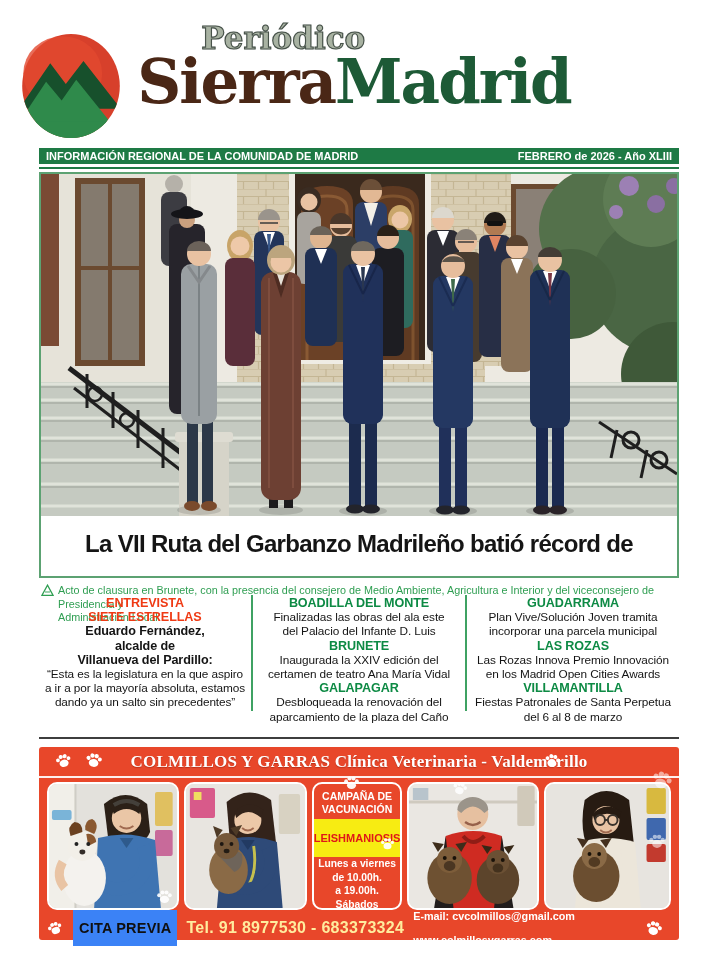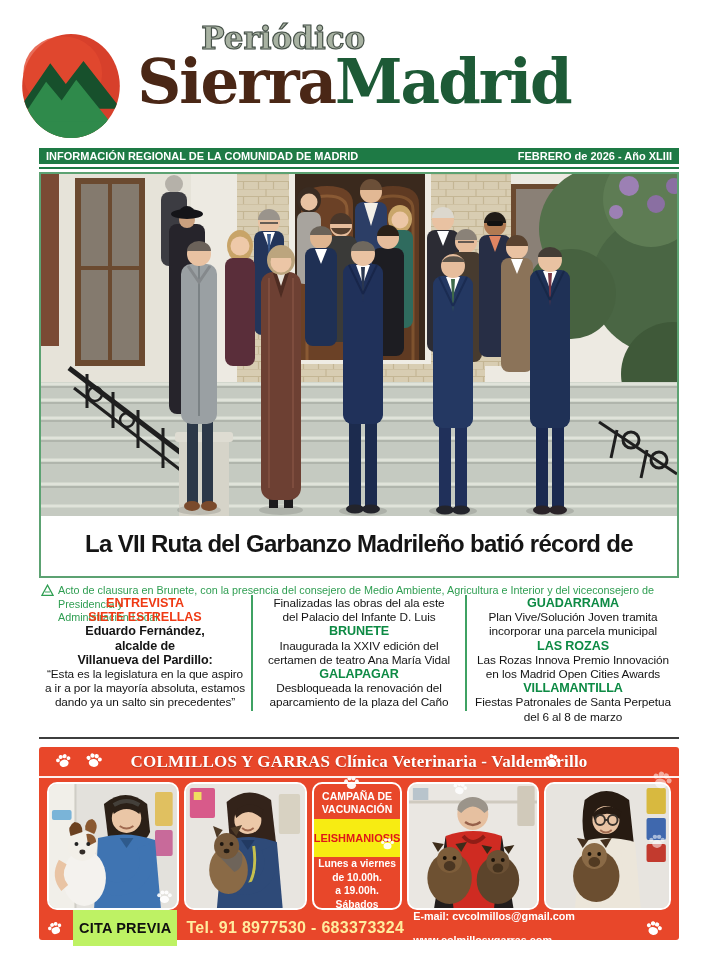--- a/index.html
+++ b/index.html
@@ -44,21 +44,21 @@
   .ad-header{height:29px;line-height:29px;text-align:center;color:#fff;font-family:"Liberation Serif",serif;font-weight:bold;font-size:17px;letter-spacing:0.2px;text-shadow:0 1px 1px rgba(90,10,0,.35);border-bottom:2px solid rgba(255,255,255,.92);}
   .ad-photos{display:flex;gap:5px;padding:4px 8px 3px;height:128px;position:relative;}
   .panel{border:2px solid #fff;border-radius:10px;overflow:hidden;position:relative;background:#e6e3de;}
   .panel svg{display:block;width:100%;height:100%;}
   .pnl1{flex:132;} .pnl2{flex:124;} .pnlc{flex:84;} .pnl3{flex:133;} .pnl4{flex:127;}
   .camp{background:#e8472a;display:flex;flex-direction:column;align-items:center;text-align:center;color:#fff;padding:6px 2px 4px;box-sizing:border-box;}
   .camp-line{font-weight:bold;font-size:10.5px;line-height:13px;}
   .leish{background:#f7ec12;color:#e01818;font-weight:bold;font-size:11px;line-height:14px;padding:12px 3px;margin-top:3px;}
   .camp-sched{margin-top:auto;font-weight:bold;font-size:10.3px;line-height:13.5px;}
   .ad-footer{height:29px;display:flex;align-items:center;gap:9px;padding:0 14px 0 34px;position:relative;}
-  .cita{background:#bef264;color:#101010;font-weight:bold;font-size:14.5px;line-height:20px;padding:8px 6px;letter-spacing:0.2px;}
+  .cita{background:#3b82f6;color:#101010;font-weight:bold;font-size:14.5px;line-height:20px;padding:8px 6px;letter-spacing:0.2px;}
   .phone{color:#ffecA0;color:#ffec9e;font-weight:bold;font-size:16px;letter-spacing:0.3px;white-space:nowrap;}
   .mailweb{color:#fff;font-weight:bold;font-size:10.8px;display:flex;gap:12px;white-space:nowrap;flex-direction:column;}
   .paw{position:absolute;fill:#fff;}
 </style>
 </head>
 <body>
 
 <svg width="0" height="0" style="position:absolute" aria-hidden="true">
   <symbol id="paw" viewBox="0 0 24 24">
     <ellipse cx="12" cy="16" rx="6.4" ry="5.2"></ellipse>
@@ -325,20 +325,21 @@
     <div class="b-head b-red">ENTREVISTA</div>
     <div class="b-head b-red">SIETE ESTRELLAS</div>
     <div class="b-name">Eduardo Fernández,</div>
     <div class="b-name">alcalde de</div>
     <div class="b-name">Villanueva del Pardillo:</div>
     <div class="pre">“Esta es la legislatura en la que aspiro
 a ir a por la mayoría absoluta, estamos
 dando ya un salto sin precedentes”</div>
   </div>
   <div class="bcol">
+    <div class="b-head">BOADILLA DEL MONTE</div>
     <div class="pre">Finalizadas las obras del ala este
 del Palacio del Infante D. Luis</div>
     <div class="b-head">BRUNETE</div>
     <div class="pre">Inaugurada la XXIV edición del
 certamen de teatro Ana María Vidal</div>
     <div class="b-head">GALAPAGAR</div>
     <div class="pre">Desbloqueada la renovación del
 aparcamiento de la plaza del Caño</div>
   </div>
   <div class="bcol">

